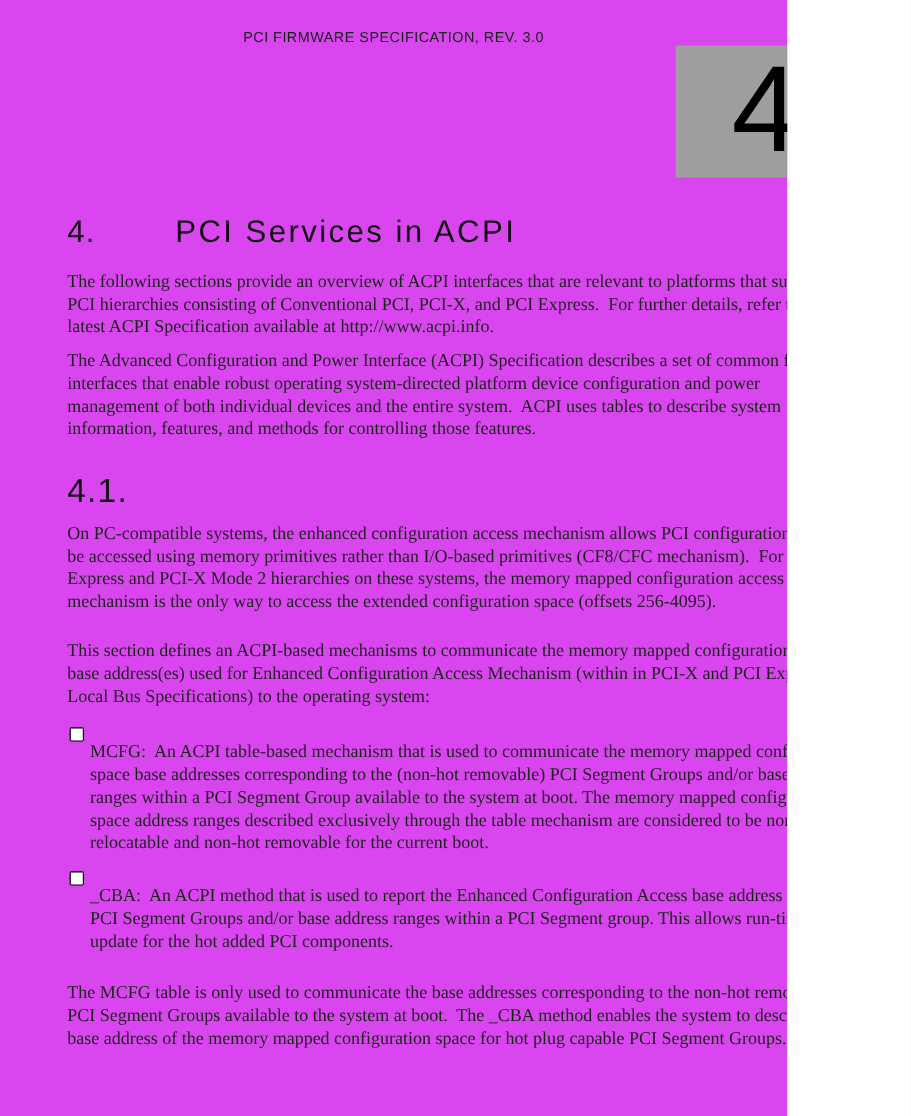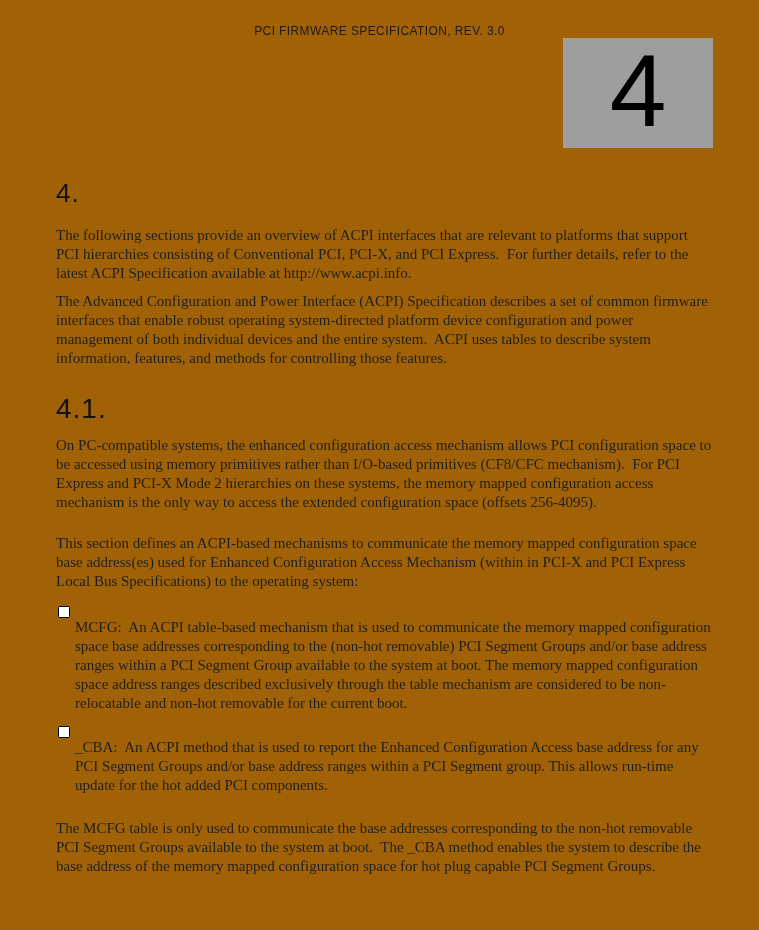--- a/index.html
+++ b/index.html
@@ -1,20 +1,20 @@
 <!DOCTYPE html>
 <html><head>
 <meta charset="utf-8">
 <style>
   html, body { margin: 0; padding: 0; background: #ffffff; }
   .page {
     position: relative;
-    width: 759px;
+    width: 656px;
     height: 930px;
-    background: #a16207;
+    background: #d946ef;
     overflow: hidden;
     color: #1a1a1a;
   }
   .doc-header {
     position: absolute;
     top: 24px;
     left: 0;
     width: 100%;
     text-align: center;
     font-family: "Liberation Sans", sans-serif;
@@ -117,20 +117,21 @@
   <div class="doc-header">PCI FIRMWARE SPECIFICATION, REV. 3.0</div>
 
   <div class="chapter-badge">
     <span class="badge-num">4</span>
   </div>
 
   <div class="content">
 
     <div class="chapter-heading">
       <span class="h-num">4.</span>
+      <span class="h-title">PCI Services in ACPI</span>
     </div>
 
     <p class="body-text">The following sections provide an overview of ACPI interfaces that are relevant to platforms that support PCI hierarchies consisting of Conventional PCI, PCI-X, and PCI Express.  For further details, refer to the latest ACPI Specification available at http://www.acpi.info.</p>
 
     <p class="body-text">The Advanced Configuration and Power Interface (ACPI) Specification describes a set of common firmware interfaces that enable robust operating system-directed platform device configuration and power management of both individual devices and the entire system.  ACPI uses tables to describe system information, features, and methods for controlling those features.</p>
 
     <div class="section-heading">
       <span class="h-num">4.1.</span>
     </div>
 

